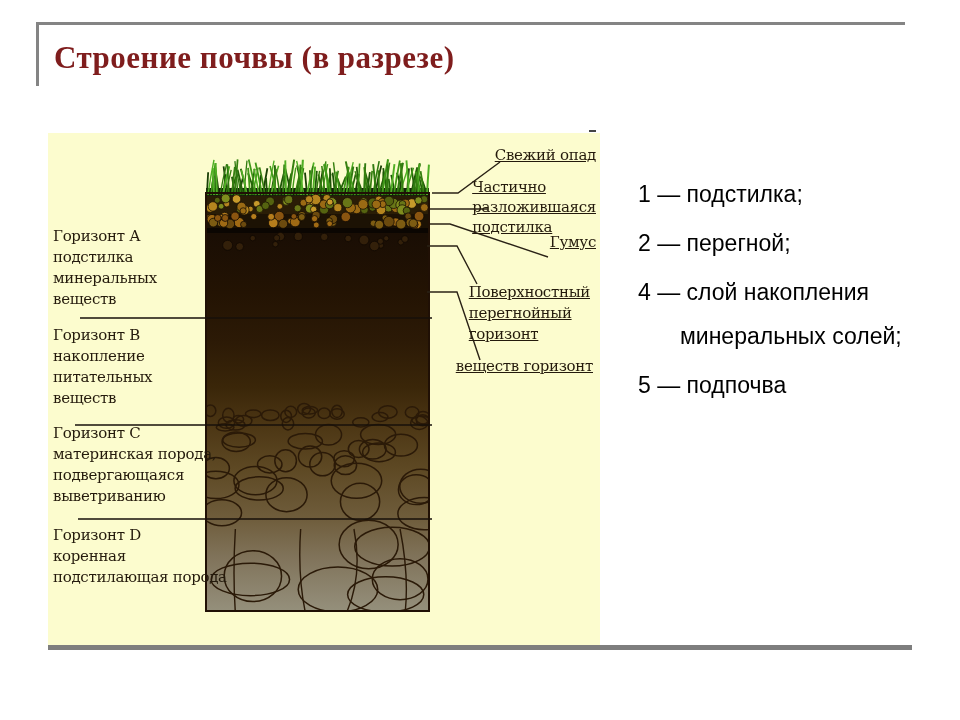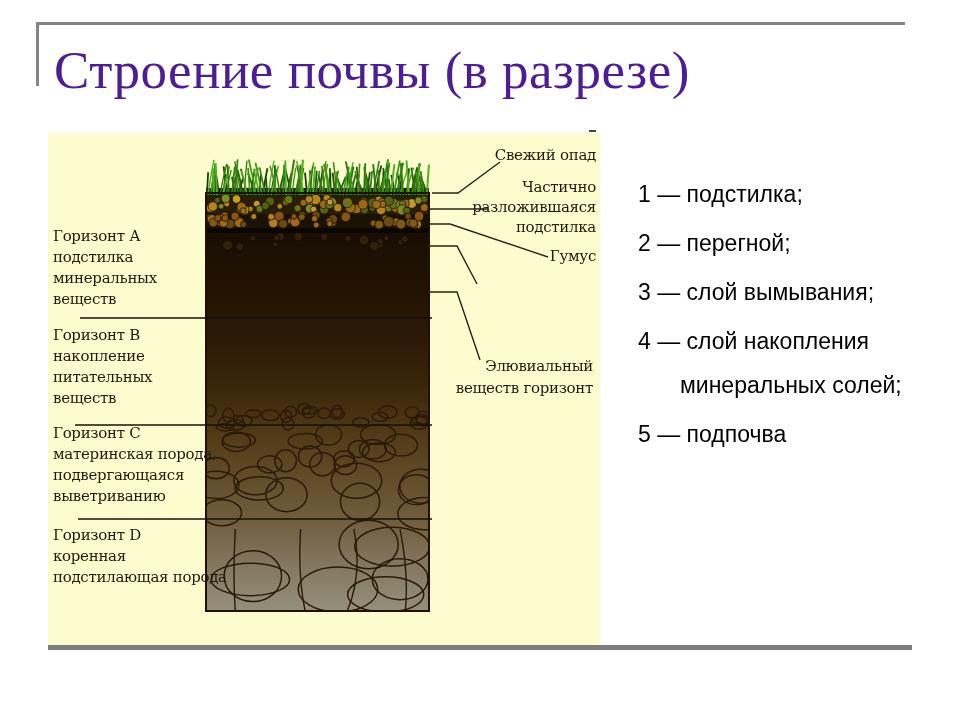--- a/index.html
+++ b/index.html
@@ -3,37 +3,37 @@
 <meta charset="utf-8">
 <style>
   html,body{margin:0;padding:0;background:#fff;width:960px;height:720px;overflow:hidden;}
   .slide{position:relative;width:960px;height:720px;background:#ffffff;font-family:"Liberation Sans",sans-serif;}
   
   .frame-top{position:absolute;left:37px;top:22px;width:868px;height:3px;background:#848484;}
   .frame-left{position:absolute;left:36px;top:22px;width:3px;height:64px;background:#848484;}
   .frame-bottom{position:absolute;left:48px;top:645px;width:864px;height:5px;background:#7e7e7e;}
   
   .title{position:absolute;left:54px;top:40px;font-family:"Liberation Serif",serif;
-         font-size:53px;font-weight:400;color:#4c1d95;letter-spacing:0.5px;white-space:nowrap;}
+         font-size:31px;font-weight:700;color:#7f1d1d;letter-spacing:0.5px;white-space:nowrap;}
   
   .panel{position:absolute;left:48px;top:133px;width:552px;height:512px;background:#fcfcce;}
   .tick-mark{position:absolute;left:541px;top:-3px;width:7px;height:2px;background:#444;}
   .column{position:absolute;left:157px;top:24px;width:225px;height:455px;}
   .overlay{position:absolute;left:0;top:0;width:552px;height:512px;pointer-events:none;}
   
   .dlabel{position:absolute;font-family:"DejaVu Serif",serif;color:#241a0c;
           font-size:15px;line-height:21px;letter-spacing:-0.3px;white-space:nowrap;}
-  .dlabel.rt{text-align:right;}
+  .dlabel.rt{text-decoration:underline;}
   .lbl-a{left:5px;top:77px;margin-top:16px;}
   .lbl-b{left:5px;top:192px;}
   .lbl-c{left:5px;top:290px;}
   .lbl-d{left:5px;top:392px;}
   .lbl-svezhy{right:4px;top:12px;line-height:20px;}
   .lbl-chastichno{right:4px;top:44px;line-height:20px;}
-  .lbl-gumus{right:4px;top:113px;line-height:20px;}
+  .lbl-gumus{right:4px;top:99px;line-height:20px;}
   .lbl-poverh{right:10px;top:149px;line-height:21px;}
   .lbl-eluv{right:7px;top:222px;line-height:22px;}
   .dlabel div{display:block;}
   
   .legend{position:absolute;left:638px;top:172px;width:300px;color:#000;
           font-size:23px;line-height:44px;}
   .legend-item{padding-left:42px;text-indent:-42px;margin-bottom:5px;}
 </style>
 </head>
 <body>
@@ -449,27 +449,30 @@
       <div>Свежий опад</div>
     </div>
     <div class="dlabel rt lbl-chastichno">
       <div>Частично</div>
       <div>разложившаяся</div>
       <div>подстилка</div>
     </div>
     <div class="dlabel rt lbl-gumus">
       <div>Гумус</div>
     </div>
+    <div class="dlabel rt lbl-poverh">
+      <div>Поверхностный</div>
+      <div>перегнойный</div>
+      <div>горизонт</div>
+    </div>
     <div class="dlabel rt lbl-eluv">
-      <div>Элювиальный</div>
       <div>веществ горизонт</div>
     </div>
   </div>
 
   <div class="legend">
     <div class="legend-item"><span>1 —</span> <span>подстилка;</span></div>
     <div class="legend-item"><span>2 —</span> <span>перегной;</span></div>
-    <div class="legend-item"><span>3 —</span> <span>слой вымывания;</span></div>
     <div class="legend-item"><span>4 —</span> <span>слой накопления минеральных солей;</span></div>
     <div class="legend-item"><span>5 —</span> <span>подпочва</span></div>
   </div>
 
 </div>
 
 </body></html>

